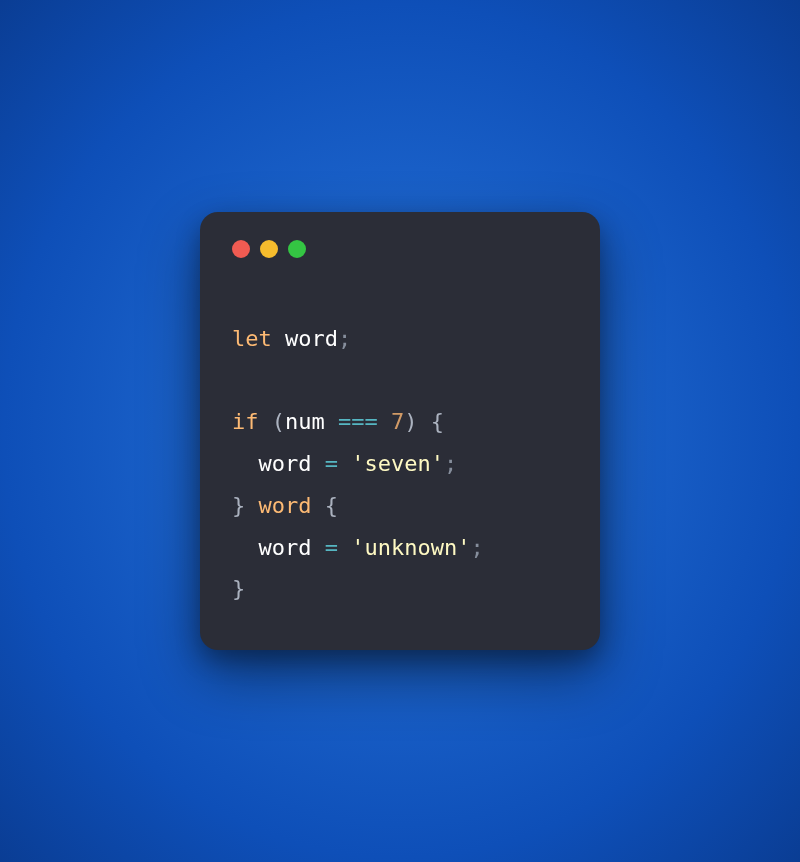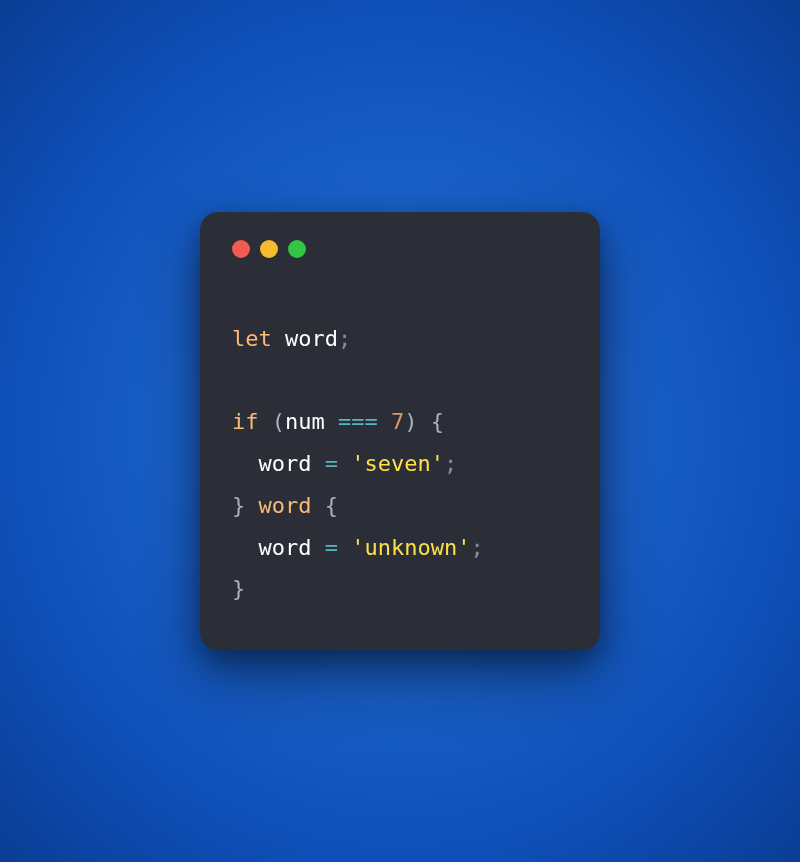--- a/index.html
+++ b/index.html
@@ -46,21 +46,21 @@
       font-size: 22px;
       line-height: 1.9;
       white-space: pre;
       color: #abb2bf;
     }
     
     .kw { color: #fdba74; }      
     .var { color: #ffffff; }     
     .op { color: #56b6c2; }      
     .num { color: #d19a66; }     
-    .str { color: #fde047; }     
+    .str { color: #fef9c3; }     
     .punct { color: #abb2bf; }   
     .semi { color: #868e9c; }
   </style>
 </head>
 <body>
 
 <div class="window">
   <div class="traffic-lights">
     <div class="traffic-light red"></div>
     <div class="traffic-light yellow"></div>

